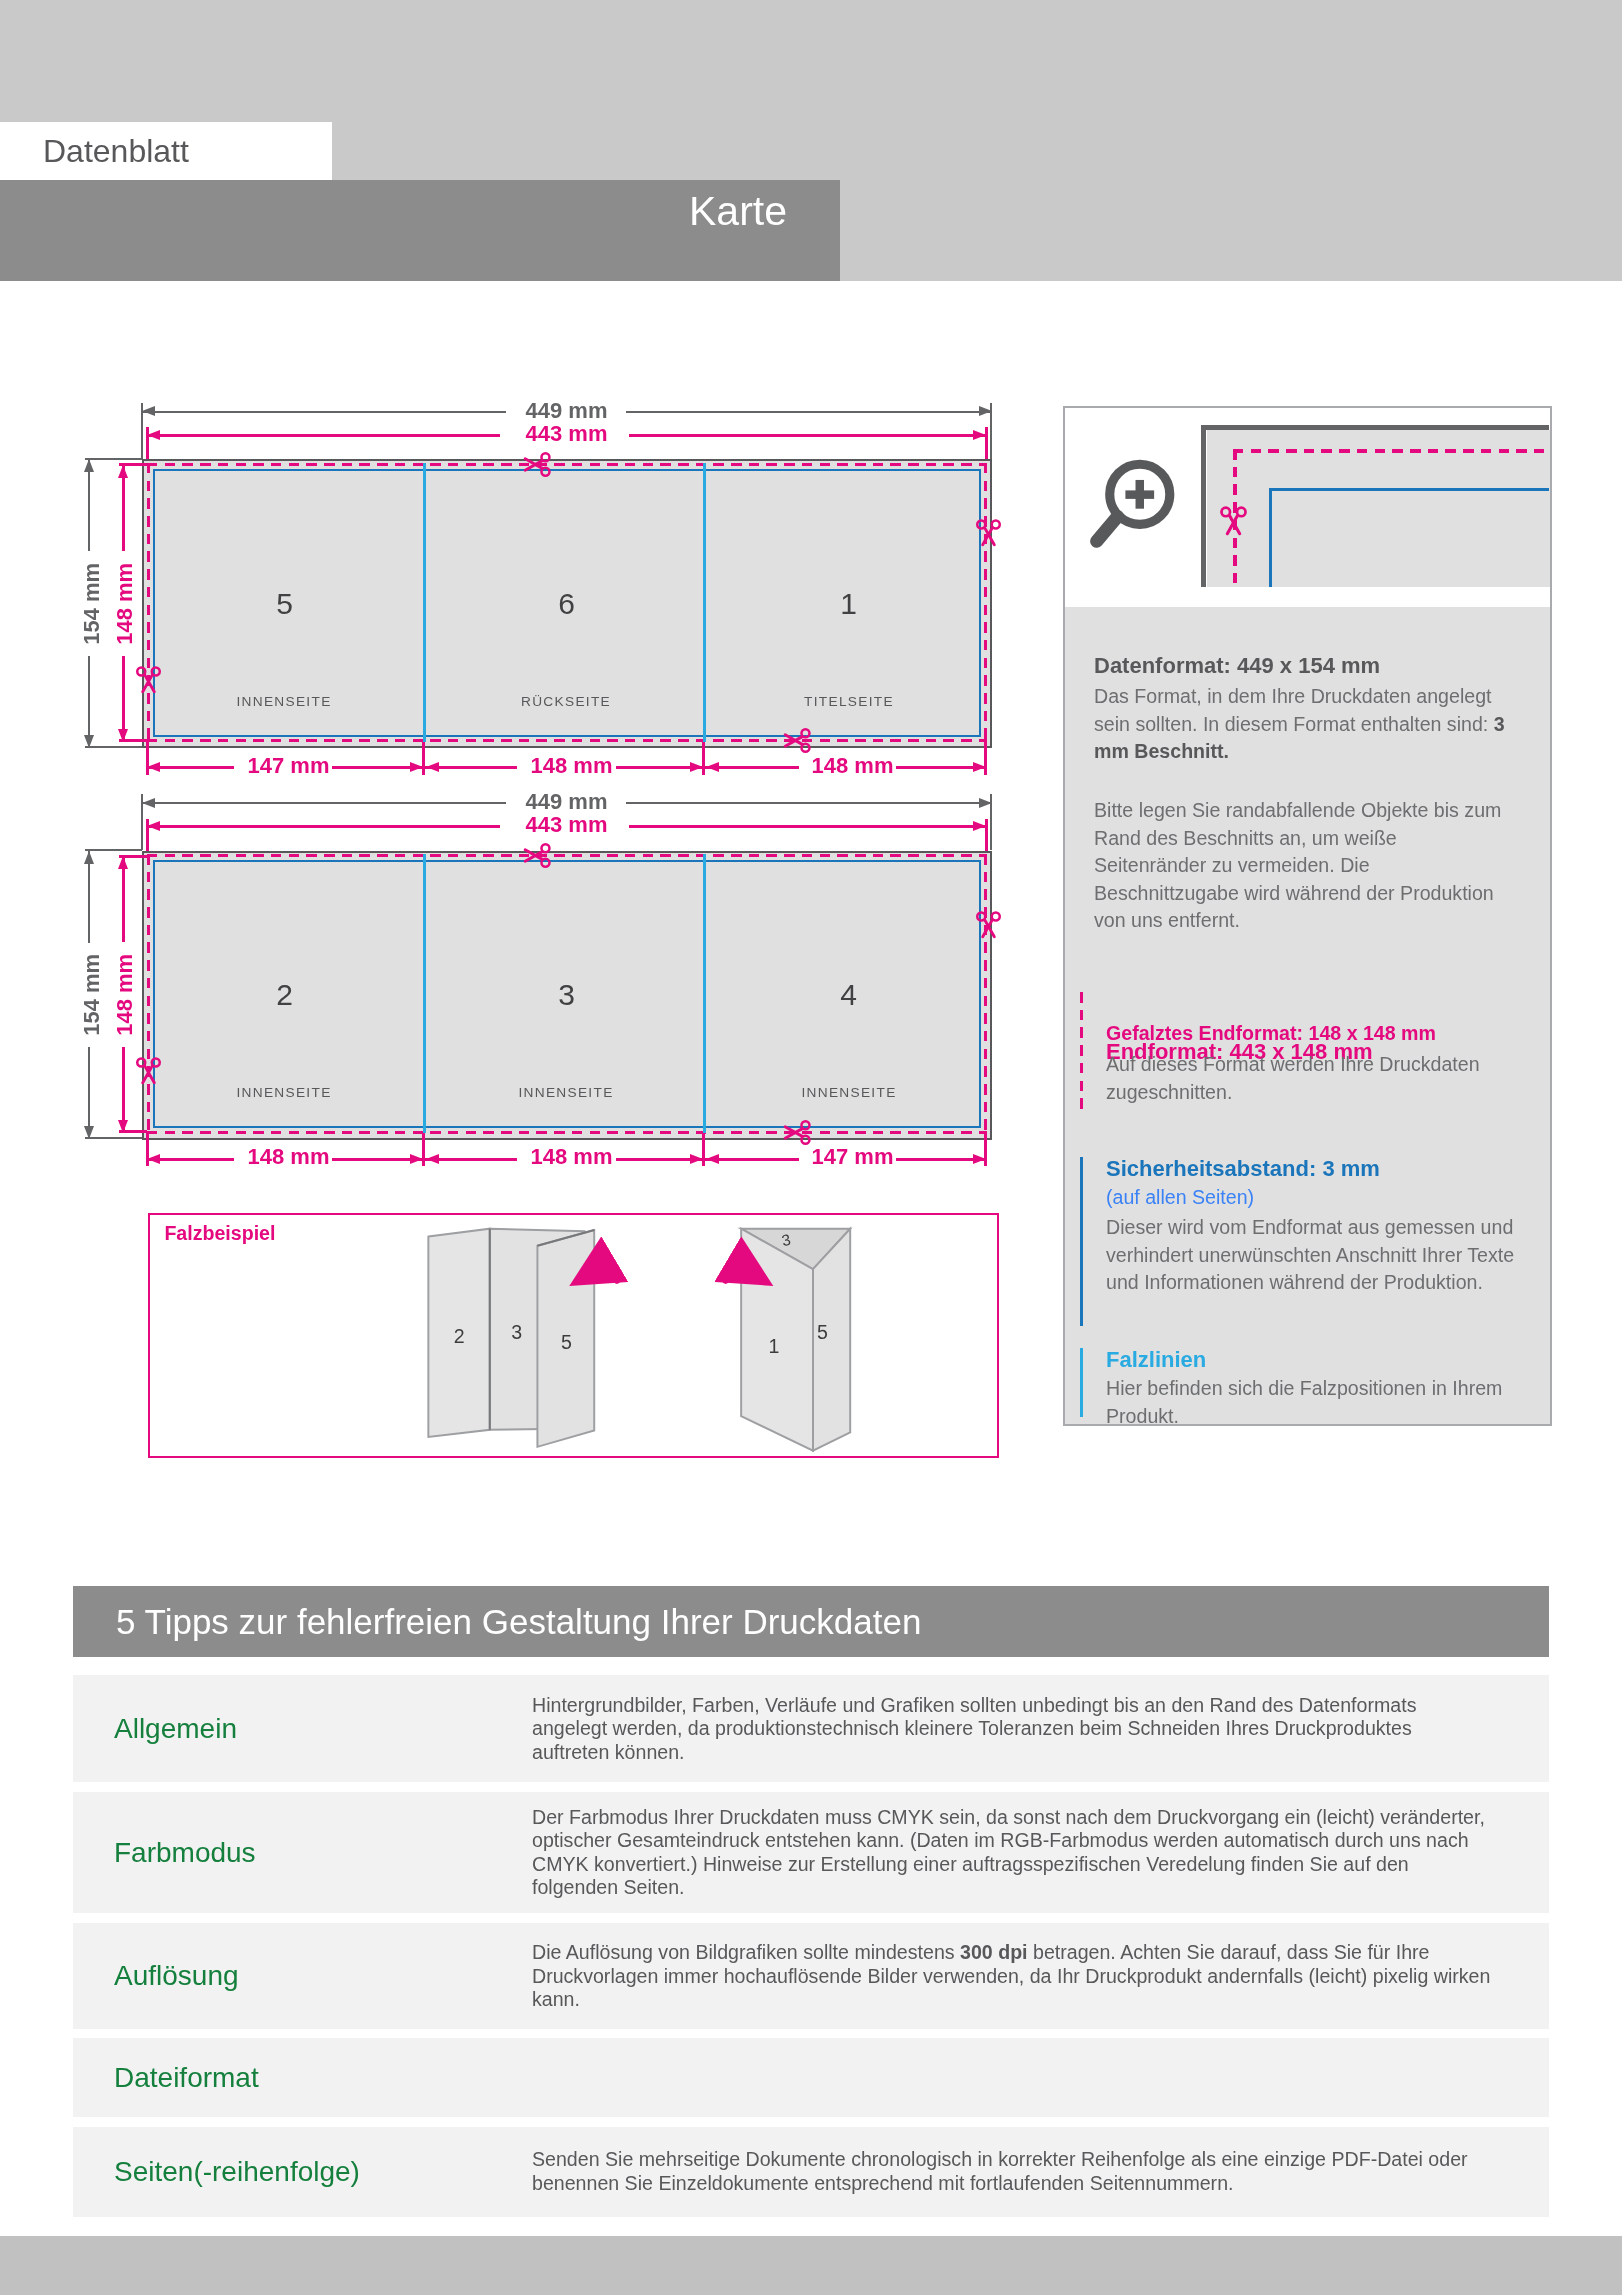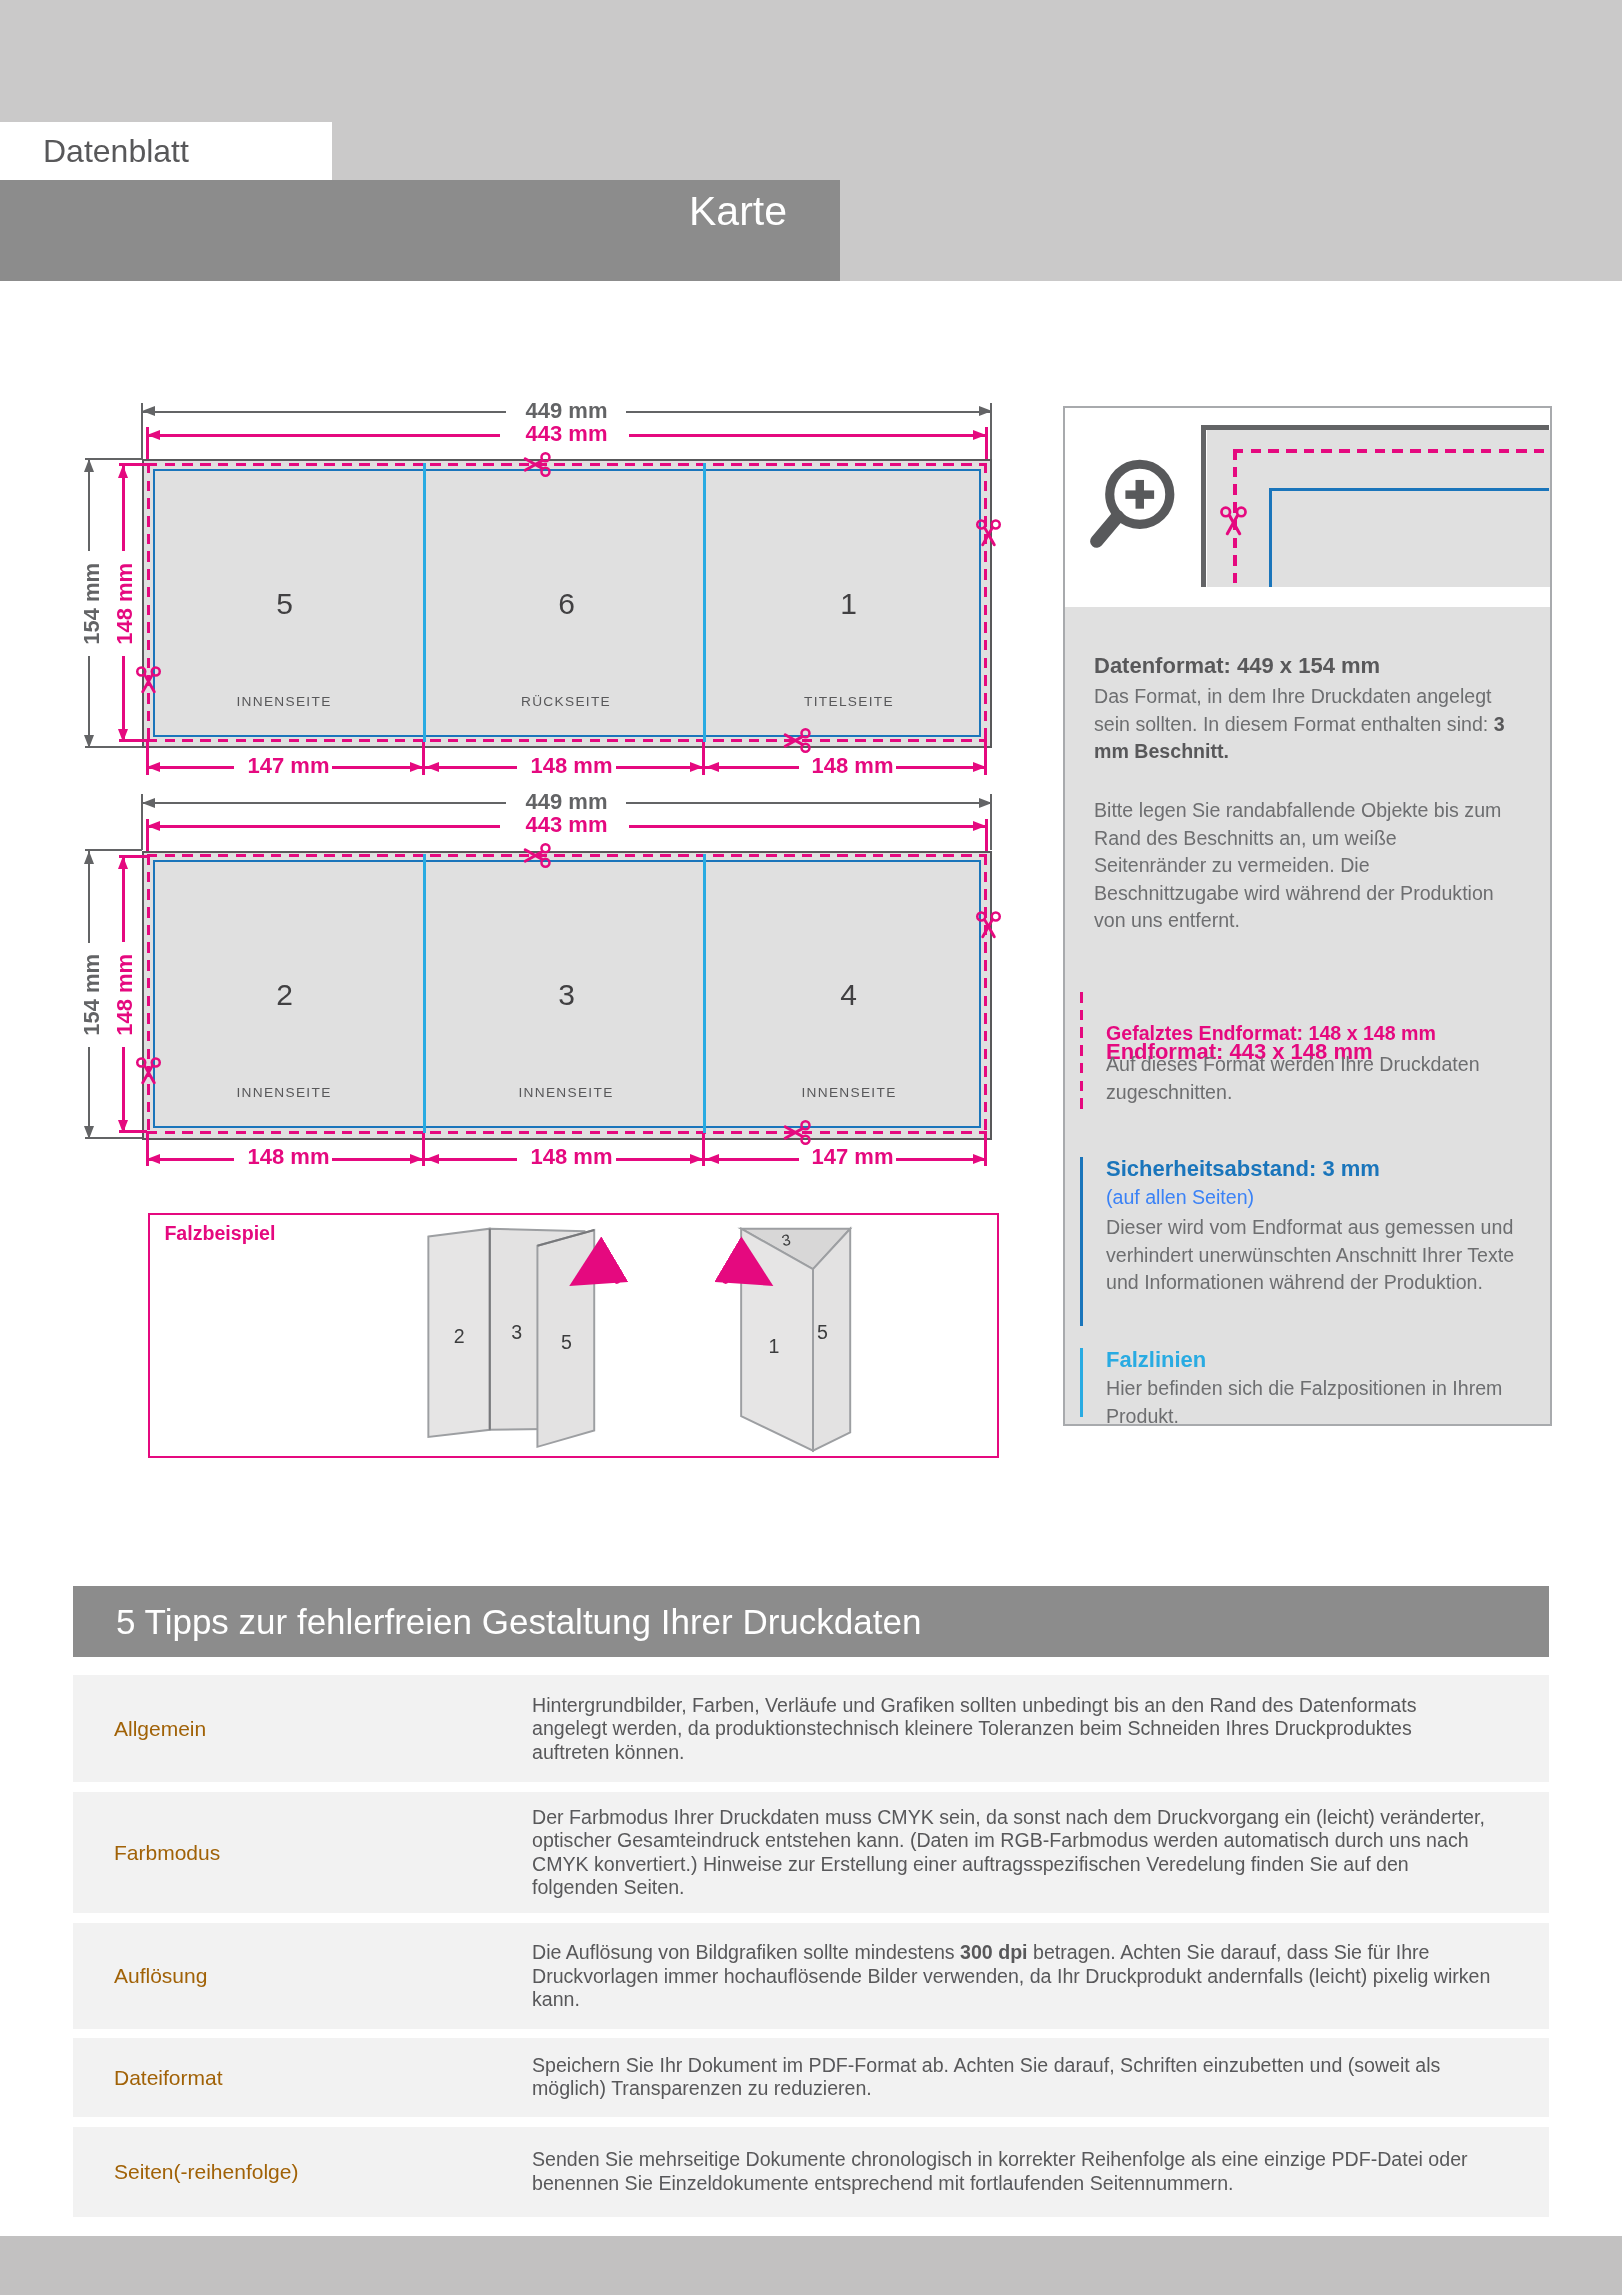--- a/index.html
+++ b/index.html
@@ -21,21 +21,21 @@
   .dimlab{position:absolute;width:141px;text-align:center;font-size:22px;font-weight:700;line-height:23.6px;}
   .vwrap{position:absolute;width:131px;height:19.6px;text-align:center;transform:rotate(-90deg);}
   .pnum{position:absolute;width:131px;text-align:center;font-size:30px;color:#414042;}
   .pside{position:absolute;width:196px;text-align:center;font-size:13.7px;letter-spacing:1.3px;color:#58585a;}
   .sc{position:absolute;width:29px;height:29px;color:#e5097f;}
   .sc.down{transform:rotate(-90deg);}
   .outerrect{position:absolute;border:2.6px solid #58585a;background:#e0e0e0;box-sizing:border-box;}
   .bluerect{position:absolute;border:2.6px solid #1a75bb;box-sizing:border-box;}
   .sbh{position:absolute;font-size:22px;font-weight:700;color:#58585a;}
   .sbp{position:absolute;width:419px;font-size:19.6px;line-height:27.5px;color:#6d6e70;}
-  .rlabel{position:absolute;left:41px;top:50%;transform:translateY(-50%);font-size:21px;color:#a16207;}
+  .rlabel{position:absolute;left:41px;top:50%;transform:translateY(-50%);font-size:28px;color:#15803d;}
   .rbody{position:absolute;left:459px;top:50%;transform:translateY(-50%);width:962px;font-size:19.6px;line-height:23.6px;color:#58585a;}
   .tiprow{position:absolute;left:73px;width:1476px;background:#f2f2f2;}
   svg text{font-family:"Liberation Sans",sans-serif;}
 </style>
 </head>
 <body>
 
 <svg width="0" height="0" style="position:absolute">
   <defs>
     <symbol id="sym-scissors" viewBox="0 0 40 40">
@@ -295,21 +295,20 @@
   <div class="rbody">Der Farbmodus Ihrer Druckdaten muss CMYK sein, da sonst nach dem Druckvorgang ein (leicht) veränderter, optischer Gesamteindruck entstehen kann. (Daten im RGB-Farbmodus werden automatisch durch uns nach CMYK konvertiert.) Hinweise zur Erstellung einer auftragsspezifischen Veredelung finden Sie auf den folgenden Seiten.</div>
 </div>
 <div class="tiprow" style="top:1923px;height:106px;">
   <div class="rlabel">Auflösung</div>
   <div class="rbody">
     <span>Die Auflösung von Bildgrafiken sollte mindestens </span><span style="font-weight:700;">300 dpi</span><span> betragen. Achten Sie darauf, dass Sie für Ihre Druckvorlagen immer hochauflösende Bilder verwenden, da Ihr Druckprodukt andernfalls (leicht) pixelig wirken kann.</span>
   </div>
 </div>
 <div class="tiprow" style="top:2038px;height:79px;">
   <div class="rlabel">Dateiformat</div>
-  <div class="rbody">Speichern Sie Ihr Dokument im PDF-Format ab. Achten Sie darauf, Schriften einzubetten und (soweit als möglich) Transparenzen zu reduzieren.</div>
 </div>
 <div class="tiprow" style="top:2127px;height:90px;">
   <div class="rlabel">Seiten(-reihenfolge)</div>
   <div class="rbody">Senden Sie mehrseitige Dokumente chronologisch in korrekter Reihenfolge als eine einzige PDF-Datei oder benennen Sie Einzeldokumente entsprechend mit fortlaufenden Seitennummern.</div>
 </div>
 
 <div class="abs" style="left:0;top:2236px;width:1623px;height:60px;background:#c2c1c1;"></div>
 
 
 </body></html>

